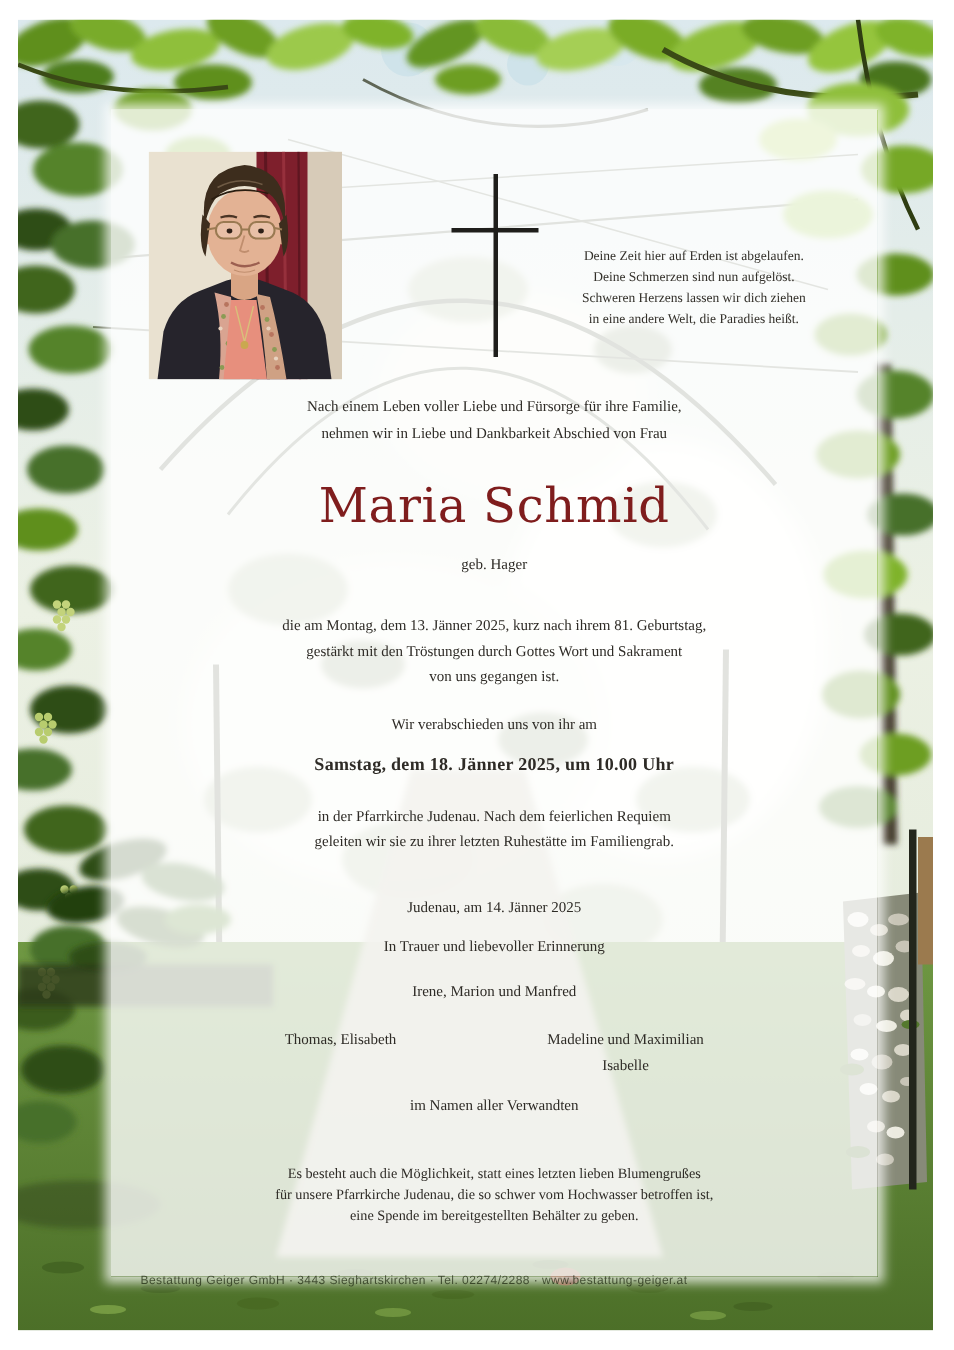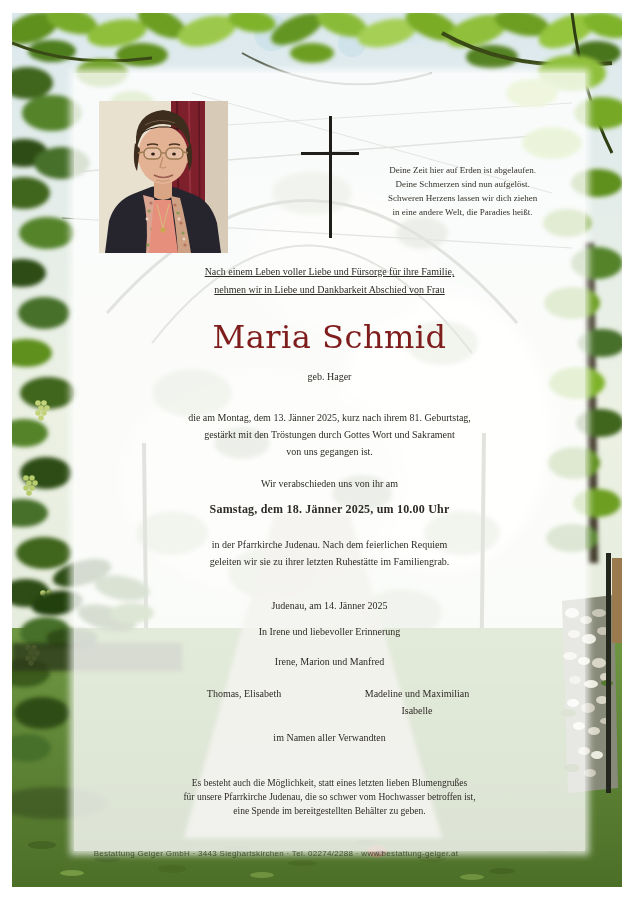--- a/index.html
+++ b/index.html
@@ -8,32 +8,32 @@
   .scene{position:absolute;left:0;top:0;}
   .panel{
     position:absolute;left:62px;top:60px;width:511px;height:778px;
     background:rgba(255,255,255,0.80);
     box-shadow:0 0 7px 4px rgba(255,255,255,0.75);
   }
   .ctr{position:absolute;left:0;width:100%;text-align:center;}
   .photo{position:absolute;left:25px;top:28px;width:129px;height:152px;overflow:hidden;}
   .crossbar{position:absolute;background:#1f1e1b;}
   .poem{position:absolute;left:314px;top:90px;font-size:9px;line-height:14px;text-align:center;color:#33302a;}
-  .intro{top:190px;font-size:10px;line-height:18px;text-decoration:underline;}
+  .intro{top:190px;font-size:10px;line-height:18px;}
   .name{top:246px;font-family:"DejaVu Serif", serif;font-size:32px;line-height:36px;letter-spacing:0.5px;color:#7f1d1d;}
   .maiden{top:298px;font-size:10px;}
   .obit{top:336px;font-size:10px;line-height:17px;}
   .farewell{top:405px;font-size:10px;}
   .fdate{top:429px;font-size:12px;font-weight:bold;letter-spacing:0.2px;}
   .fdetails{top:463px;font-size:10px;line-height:17px;}
   .dateline{top:527px;font-size:10px;}
   .mhead{top:553px;font-size:10px;}
   .mmain{top:583px;font-size:10px;}
   .mcol{position:absolute;top:612px;width:200px;text-align:center;font-size:10px;line-height:17px;}
-  .mcol.left{left:70px;}
+  .mcol.left{left:53px;}
   .mcol.right{left:243px;}
   .mfoot{top:659px;font-size:10px;}
   .donation{top:703px;font-size:9.5px;line-height:14px;}
   .footer{
     position:absolute;left:0;top:849px;width:552px;text-align:center;
     font-family:"Liberation Sans", sans-serif;font-size:8px;letter-spacing:0.3px;
     color:rgba(28,38,14,0.72);
   }
 </style>
 </head>
@@ -368,21 +368,21 @@
     <div class="ctr farewell">Wir verabschieden uns von ihr am</div>
     <div class="ctr fdate">Samstag, dem 18. Jänner 2025, um 10.00 Uhr</div>
 
     <div class="ctr fdetails">
       <div>in der Pfarrkirche Judenau. Nach dem feierlichen Requiem</div>
       <div>geleiten wir sie zu ihrer letzten Ruhestätte im Familiengrab.</div>
     </div>
 
     <div class="ctr dateline">Judenau, am 14. Jänner 2025</div>
 
-    <div class="ctr mhead">In Irene und liebevoller Erinnerung</div>
+    <div class="ctr mhead">In Trauer und liebevoller Erinnerung</div>
     <div class="ctr mmain">Irene, Marion und Manfred</div>
 
     <div class="mcol left">
       <div>Thomas, Elisabeth</div>
     </div>
     <div class="mcol right">
       <div>Madeline und Maximilian</div>
       <div>Isabelle</div>
     </div>
 

